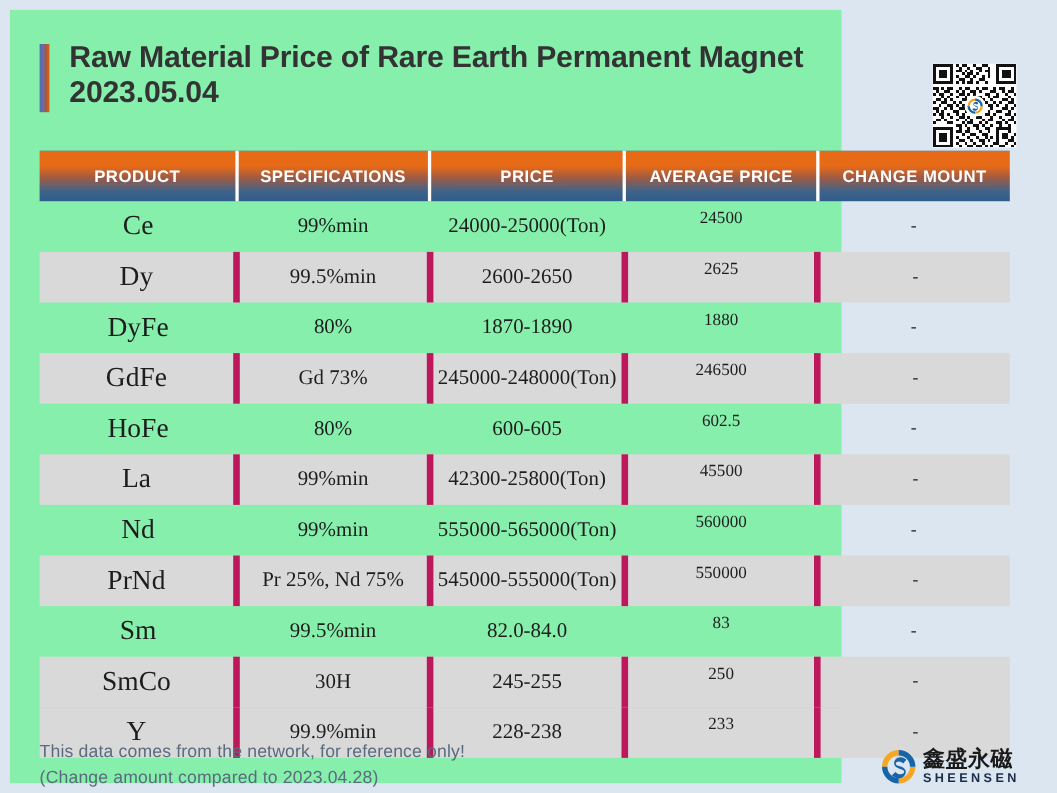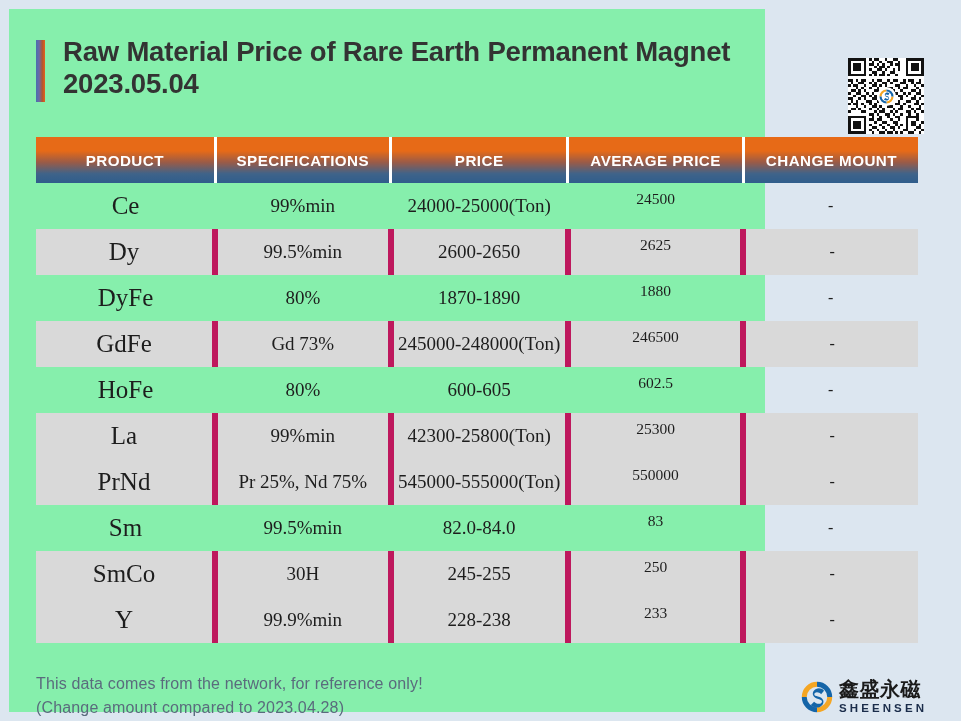--- a/index.html
+++ b/index.html
@@ -473,21 +473,28 @@
           <td class="c-product">HoFe</td>
           <td class="c-spec">80%</td>
           <td class="c-price">600-605</td>
           <td class="c-avg">602.5</td>
           <td class="c-chg">-</td>
         </tr>
         <tr class="alt">
           <td class="c-product">La</td>
           <td class="c-spec">99%min</td>
           <td class="c-price">42300-25800(Ton)</td>
-          <td class="c-avg">25300</td>
+          <td class="c-avg">45500</td>
+          <td class="c-chg">-</td>
+        </tr>
+        <tr>
+          <td class="c-product">Nd</td>
+          <td class="c-spec">99%min</td>
+          <td class="c-price">555000-565000(Ton)</td>
+          <td class="c-avg">560000</td>
           <td class="c-chg">-</td>
         </tr>
         <tr class="alt">
           <td class="c-product">PrNd</td>
           <td class="c-spec">Pr 25%, Nd 75%</td>
           <td class="c-price">545000-555000(Ton)</td>
           <td class="c-avg">550000</td>
           <td class="c-chg">-</td>
         </tr>
         <tr>

